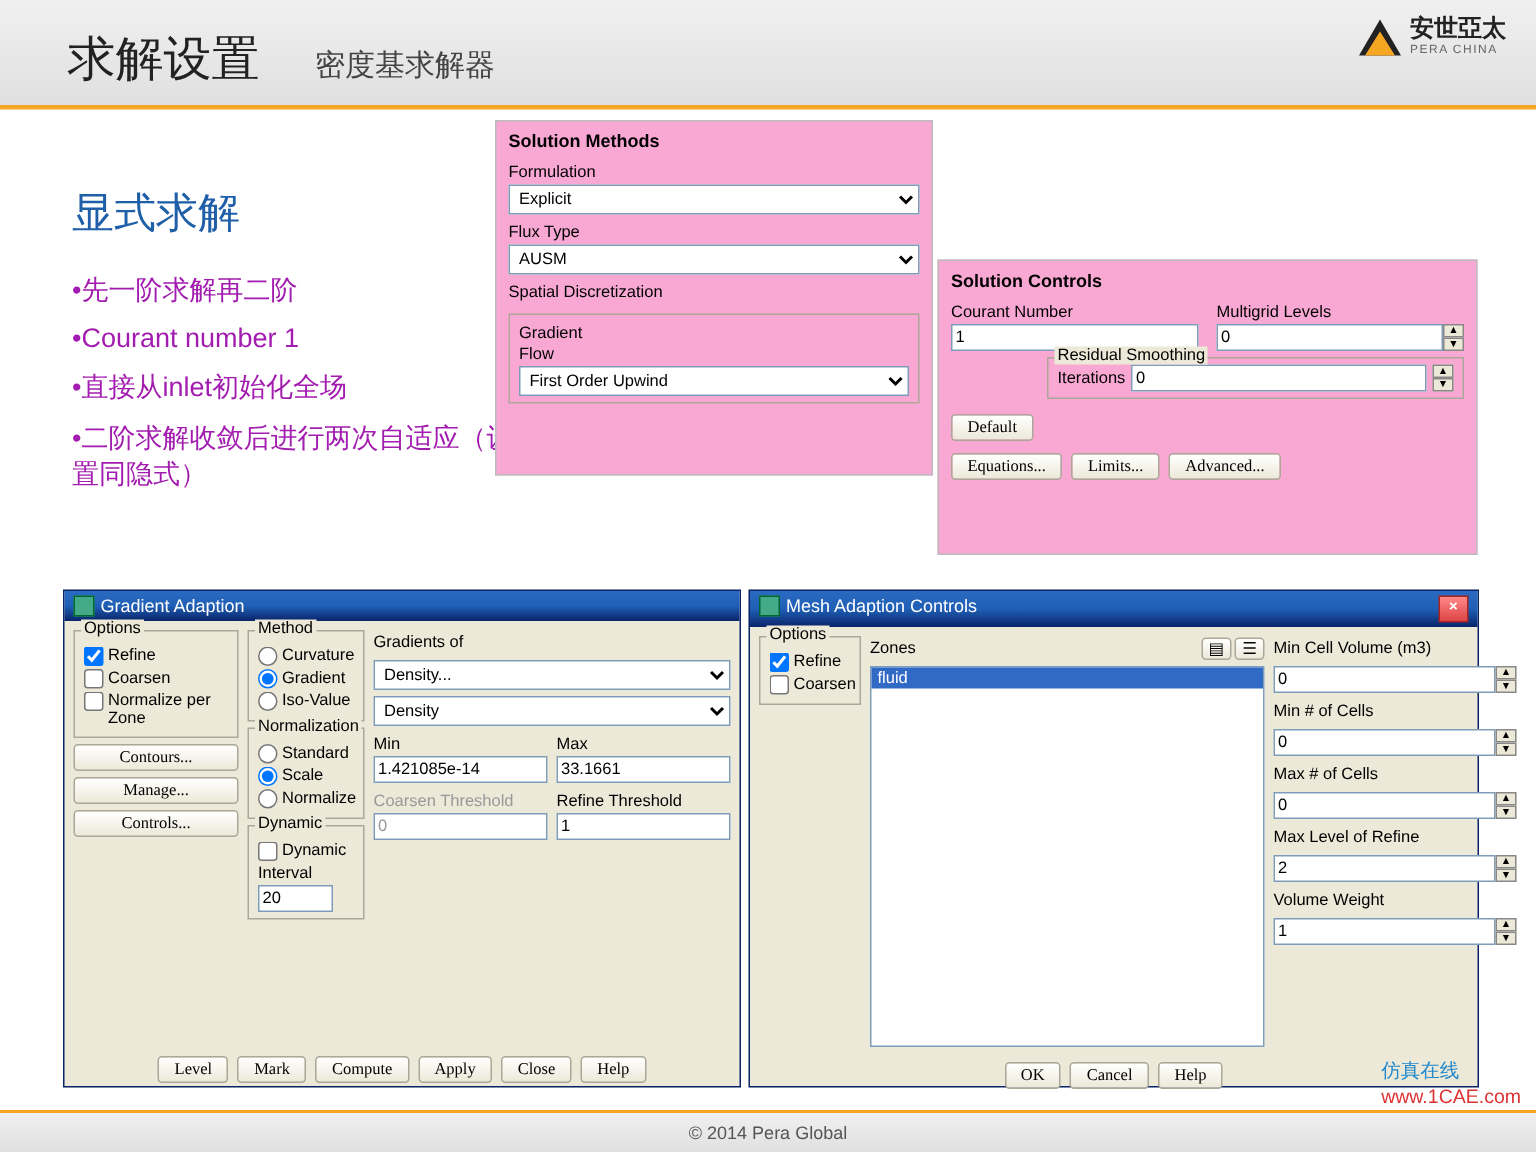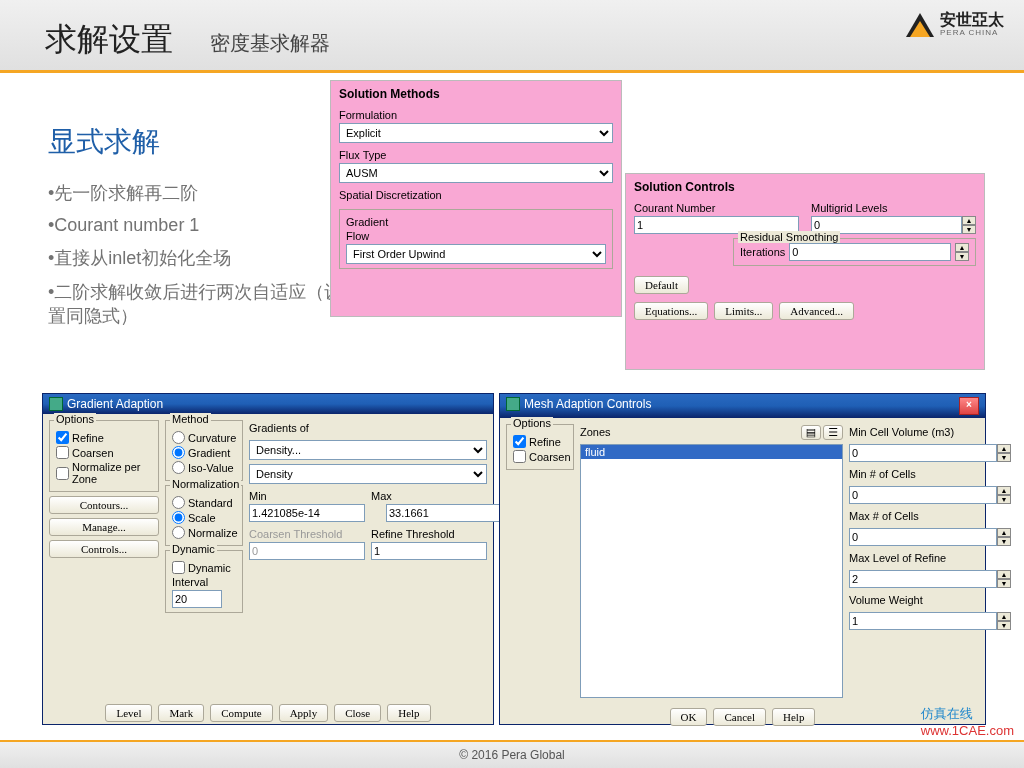--- a/index.html
+++ b/index.html
@@ -7,21 +7,21 @@
 .title{font-size:32px;color:#222;position:absolute;left:45px;top:18px;font-weight:400}
 .subtitle{font-size:20px;color:#444;position:absolute;left:210px;top:30px}
 .logo{position:absolute;right:20px;top:12px;display:flex;align-items:center;gap:6px}
 .logo-tri{width:0;height:0;border-left:14px solid transparent;border-right:14px solid transparent;border-bottom:24px solid #222;position:relative}
 .logo-tri::after{content:"";position:absolute;left:-10px;top:8px;width:0;height:0;border-left:10px solid transparent;border-right:10px solid transparent;border-bottom:16px solid #f5a623}
 .logo-txt{font-size:16px;font-weight:bold;color:#222;line-height:1}
 .logo-sub{font-size:8px;color:#666;letter-spacing:1px}
 .content{position:relative;height:660px}
 .left{position:absolute;left:48px;top:50px;width:310px}
 .h2{font-size:28px;color:#1f5fa8;font-weight:400;margin:0 0 20px}
-.bul{font-size:18px;color:#737373;margin:10px 0}
+.bul{font-size:18px;color:#a21caf;margin:10px 0}
 .panel{position:absolute;background:#f9a8d4;border:1px solid #bbb;font-size:11px;font-family:Tahoma,Arial,sans-serif}
 .panel1{left:330px;top:7px;width:290px;height:235px}
 .panel2{left:625px;top:100px;width:358px;height:195px}
 .phead{font-weight:bold;font-size:12px;padding:6px 8px}
 .fld{padding:0 8px 4px}
 .flbl{font-size:11px;margin:2px 0}
 .sel{width:100%;border:1px solid #7f9db9;background:#fff;height:20px;font-size:11px;padding:0 2px}
 .inp{border:1px solid #7f9db9;background:#fff;height:18px;font-size:11px;padding:0 2px;box-sizing:border-box}
 .gbox{border:1px solid #aca899;margin:2px 8px;padding:4px 6px;position:relative}
 .gtit{position:absolute;top:-8px;left:4px;background:#ece9d8;padding:0 2px;font-size:11px}
@@ -30,21 +30,21 @@
 .spin button{width:14px;height:9px;font-size:7px;line-height:7px;padding:0;border:1px solid #888;background:#ece9d8}
 .win{position:absolute;border:1px solid #0a246a;background:#ece9d8;font-family:Tahoma,Arial,sans-serif;font-size:11px}
 .winbar{background:linear-gradient(#2a6ac1,#1f5fb5,#0a246a);color:#fff;font-size:12px;padding:3px 6px;display:flex;align-items:flex-start;gap:4px}
 .wicon{width:12px;height:12px;background:#4a8;border:1px solid #063;display:inline-block}
 .wclose{margin-left:auto;width:18px;height:16px;background:linear-gradient(#f88,#d44);border:1px solid #a22;color:#fff;font-size:10px;line-height:14px;text-align:center;font-weight:bold}
 .win1{left:42px;top:320px;width:450px;height:330px}
 .win2{left:499px;top:320px;width:485px;height:330px}
 .wbody{padding:6px;display:flex;gap:6px;height:calc(100% - 56px)}
 .col{display:flex;flex-direction:column;gap:4px}
 .gbox2{border:1px solid #aca899;padding:8px 6px 4px;position:relative}
-.chk,.rad{display:flex;align-items:center;gap:3px;font-size:11px;margin:2px 0}
+.chk,.rad{display:flex;align-items:flex-start;gap:3px;font-size:11px;margin:2px 0}
 .chk input,.rad input{margin:0}
 .btnrow{padding:4px;display:flex;justify-content:center;gap:6px;border-top:0}
 .listbox{border:1px solid #7f9db9;background:#fff;flex:1}
 .listitem{background:#316ac5;color:#fff;padding:1px 4px;font-size:11px}
 .foot{position:absolute;bottom:0;width:100%;height:26px;background:linear-gradient(#f0f0f0,#e0e0e0);border-top:2px solid #f5a623;text-align:center;font-size:12px;color:#555;line-height:26px}
 .wm1{position:absolute;right:10px;bottom:28px;color:#d33;font-size:13px;text-align:left;line-height:1.3}
 .wm2{color:#28c}
 </style>
 </head>
 <body>
@@ -96,21 +96,21 @@
           <div class="flbl">Multigrid Levels</div>
         <div style="display:flex">
             <input class="inp" style="flex: 1 1 0%;" value="0">
             <div class="spin">
               <button>▲</button>
               <button>▼</button>
             </div>
           </div>
         </div>
     </div>
-    <div class="gbox" style="margin-left:107px;margin-top:4px">
+    <div class="gbox" style="margin-left:72px;margin-top:4px">
       <div class="gtit">Residual Smoothing</div>
       <div style="display:flex;align-items:center;gap:4px">
         <span>Iterations</span>
         <input class="inp" style="flex: 1 1 0%;" value="0">
         <div class="spin">
             <button>▲</button>
             <button>▼</button>
           </div>
       </div>
     </div>
@@ -188,21 +188,21 @@
           <div class="flbl">Interval</div>
           <input class="inp" style="width: 50px;" value="20">
         </div>
       </div>
       <div class="col" style="flex:1">
         <div class="flbl">Gradients of</div>
         <select class="sel"><option>Density...</option></select>
         <select class="sel"><option>Density</option></select>
         <div style="display:flex;gap:6px">
           <div style="flex:1"><div class="flbl">Min</div><input class="inp" style="width: 100%;" value="1.421085e-14"></div>
-          <div style="flex:1"><div class="flbl">Max</div><input class="inp" style="width: 100%; margin-left: 15px;" value="33.1661"></div>
+          <div style="flex:1"><div class="flbl">Max</div><input class="inp" style="width: 100%;" value="33.1661"></div>
         </div>
         <div style="display:flex;gap:6px">
           <div style="flex:1"><div class="flbl" style="color:#999">Coarsen Threshold</div><input class="inp" style="width: 100%; color: rgb(153, 153, 153);" disabled="" value="0"></div>
           <div style="flex:1"><div class="flbl">Refine Threshold</div><input class="inp" style="width: 100%;" value="1"></div>
         </div>
       </div>
     </div>
     <div class="btnrow">
       <button class="btn">Level</button>
       <button class="btn">Mark</button>
@@ -290,17 +290,17 @@
     </div>
     <div class="btnrow">
       <button class="btn">OK</button>
       <button class="btn">Cancel</button>
       <button class="btn">Help</button>
     </div>
   </div>
 
 </div>
 
-<div class="foot"><span>© 2016 Pera Global</span></div>
+<div class="foot"><span>© 2014 Pera Global</span></div>
 <div class="wm1">
   <div class="wm2">仿真在线</div>
   <div>www.1CAE.com</div>
 </div>
 
 </body></html>

